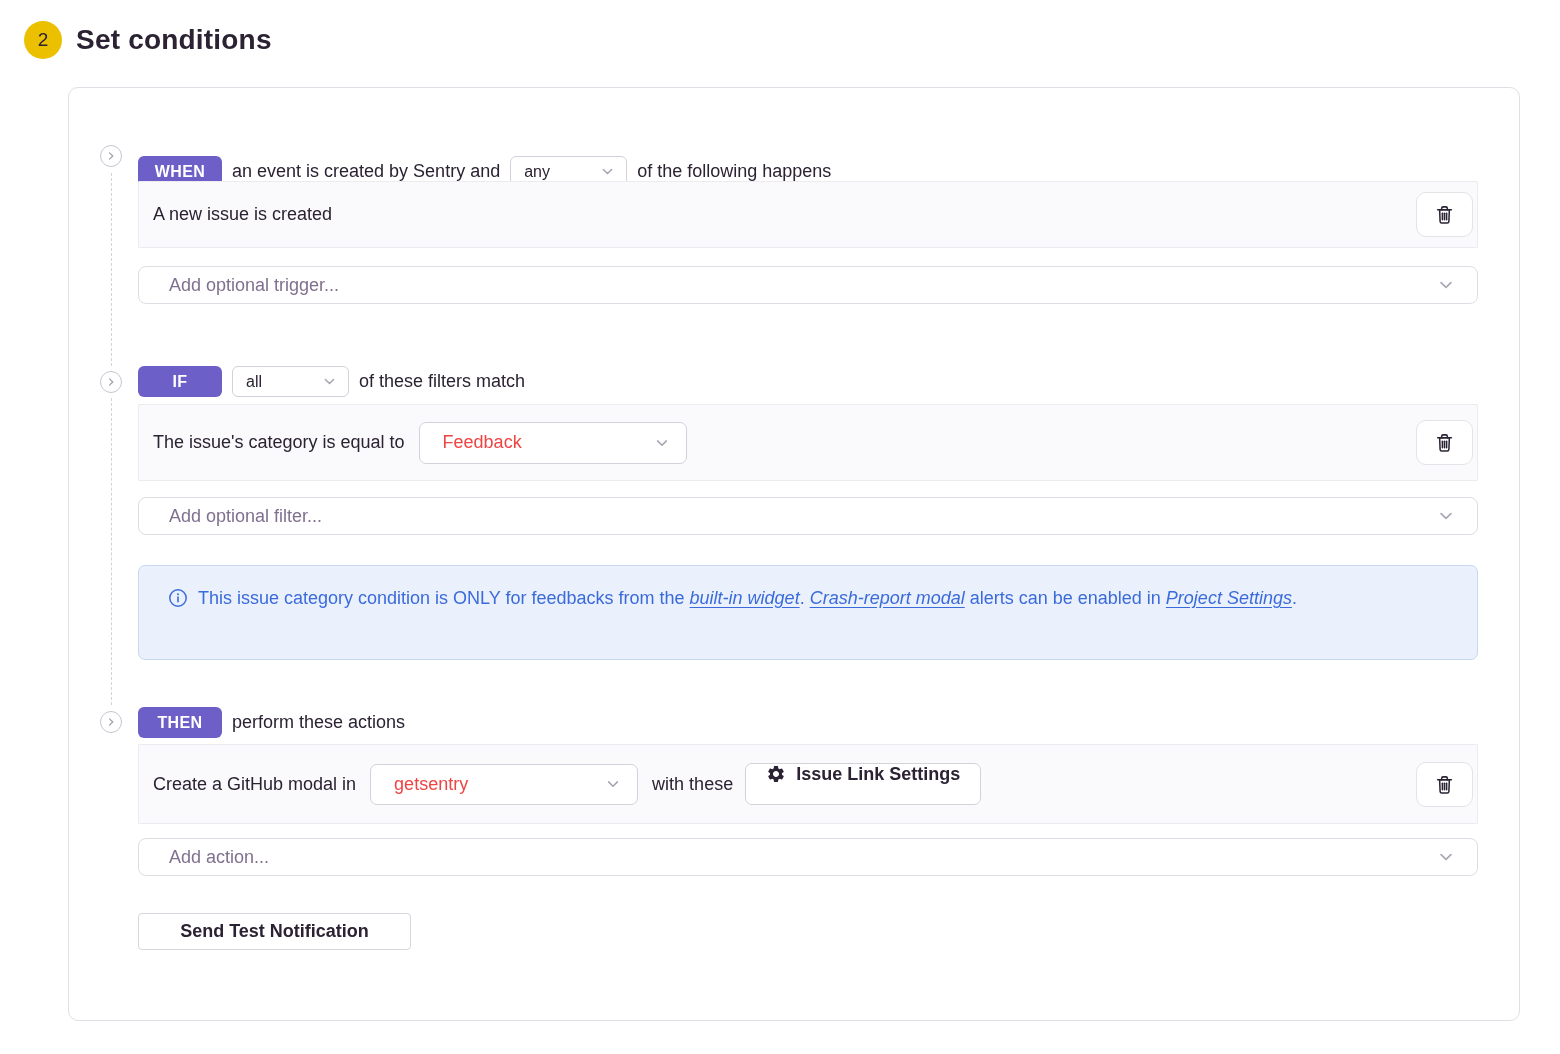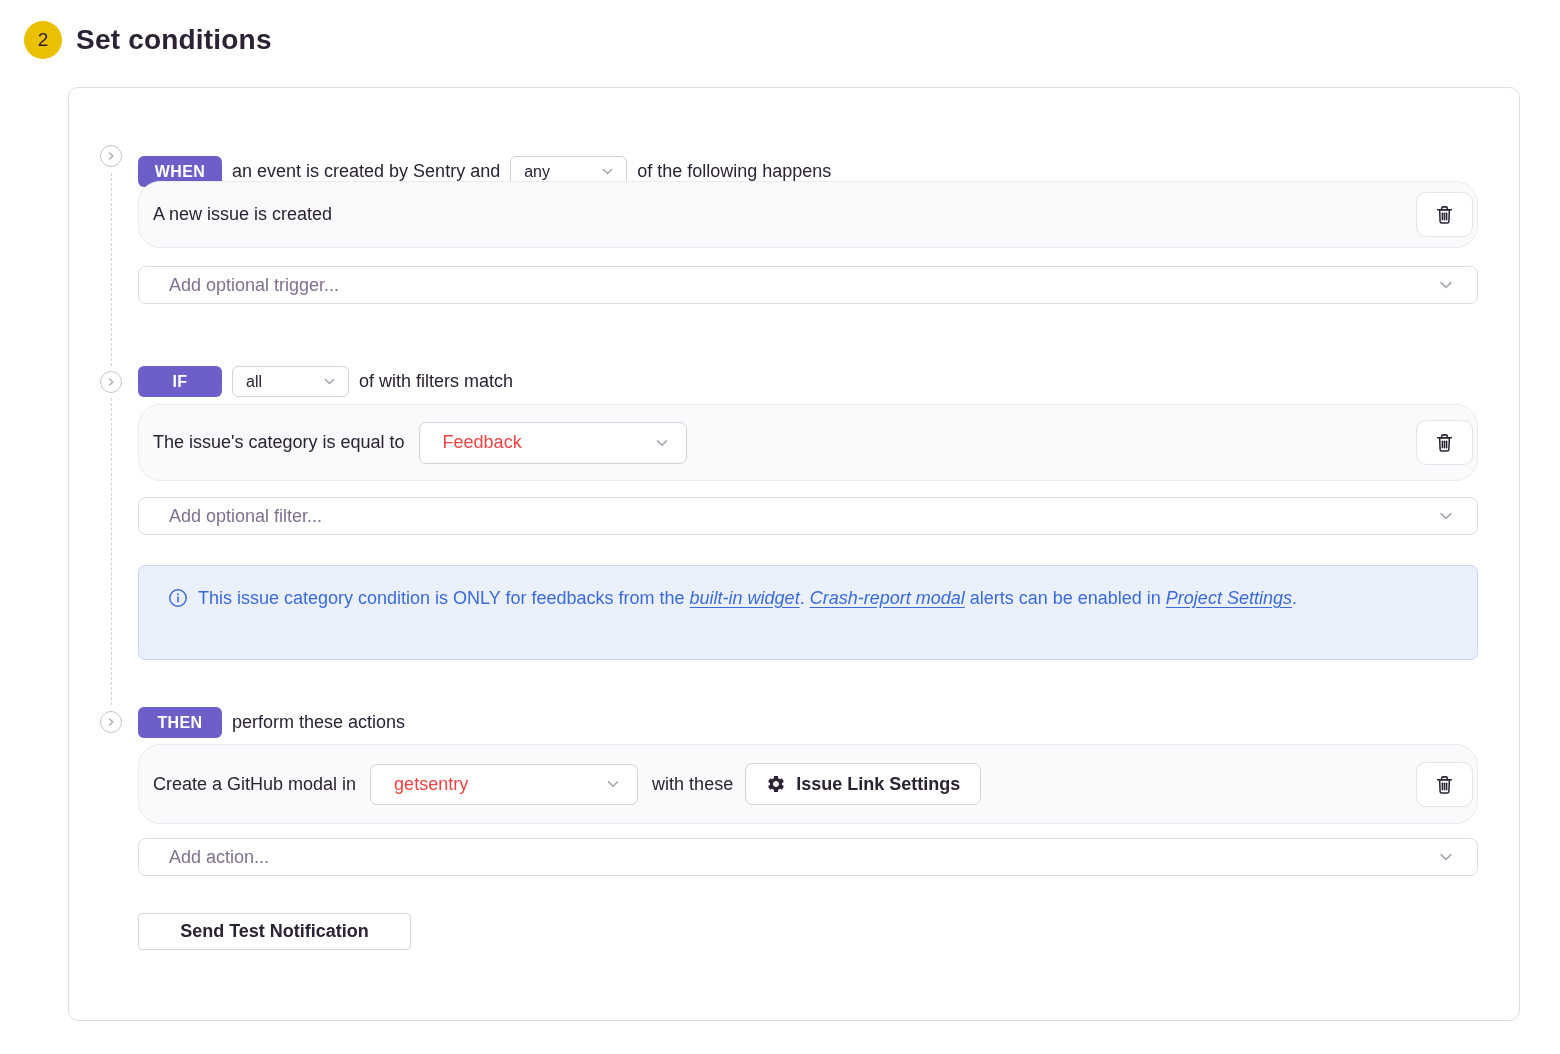--- a/index.html
+++ b/index.html
@@ -24,21 +24,21 @@
 
   .header-row { display:flex; align-items:center; gap:10px; height:31px; }
   .badge { min-width:84px; height:31px; border-radius:6px; background:#6c5fc7; color:#fff;
            font-weight:700; font-size:16px; letter-spacing:.4px; display:grid; place-items:center; padding:0 12px; }
   .htext { font-size:18px; color:#2b2233; }
 
   .mini-select { width:117px; height:31px; border:1px solid #d4d1da; border-radius:6px; background:#fff;
                  display:flex; align-items:center; justify-content:space-between; padding:0 11px 0 13px;
                  font-size:16px; color:#2b2233; cursor:pointer; }
 
-  .card { background:#faf9fb; border:1px solid #edebf0; border-radius:22px;
+  .card { background:#faf9fb; border:1px solid #edebf0; border-radius:1px;
           display:flex; align-items:center; padding:0 4px; }
   .card-label { font-size:18px; color:#2b2233; padding-left:0; margin-left:0; }
   .card > .card-label { margin-left:0; }
   .card { padding-left:14px; }
 
   .big-select { width:268px; height:42px; border:1px solid #d4d1da; border-radius:7px; background:#fff;
                 display:flex; align-items:center; justify-content:space-between; padding:0 16px 0 23px;
                 font-size:18px; color:#ef4444; margin-left:14px; cursor:pointer; }
 
   .trash-btn { margin-left:auto; width:57px; height:45px; border:1px solid #e5e2e8; border-radius:10px;
@@ -50,21 +50,21 @@
   .add-row .placeholder { font-size:18px; color:#80708f; }
   .add-row .chev { color:#aca6b4; }
 
   .alert { background:#eaf1fc; border:1px solid #c9d7f3; border-radius:7px; height:95px;
            display:flex; align-items:flex-start; gap:10px; padding:17px 28px 0 29px; color:#3b6bdb; }
   .alert .info-ic { flex:0 0 auto; margin-top:5px; }
   .alert-text { font-size:18px; line-height:30px; max-width:1150px; }
   .alert-link { color:#3b6bdb; text-decoration:underline; text-underline-offset:3px; cursor:pointer;font-style:italic; }
 
   .settings-btn { height:42px; border:1px solid #d4d1da; border-radius:7px; background:#fff;
-                  display:flex; align-items:center; gap:10px; padding:0 20px; margin-left:12px;
+                  display:flex; gap:10px; padding:0 20px; margin-left:12px;
                   font-family:"Liberation Sans", sans-serif; font-size:18px; font-weight:700; color:#2b2233; cursor:pointer; }
 
   .test-btn { position:absolute; left:69px; top:825px; width:273px; height:37px; background:#fff;
               border:1px solid #d8d5dd; border-radius:4px; font-family:"Liberation Sans", sans-serif;
               font-size:18px; font-weight:700; color:#2b2233; cursor:pointer; }
 
   .mid-text { font-size:18px; color:#2b2233; margin-left:14px; }
   svg { display:block; }
 </style>
 </head>
@@ -130,21 +130,21 @@
   </div>
 
   <div class="row header-row" style="top:278px">
     <span class="badge">IF</span>
     <div class="mini-select">
       <span>all</span>
       <svg width="15" height="15" viewBox="0 0 16 16" fill="none" stroke="#a8a2b1" stroke-width="1.6" stroke-linecap="round" stroke-linejoin="round">
           <path d="M3.6 5.9L8 10.2l4.4-4.3"></path>
         </svg>
     </div>
-    <span class="htext">of with filters match</span>
+    <span class="htext">of these filters match</span>
   </div>
 
   <div class="row card" style="top:316px;height:77px">
     <span class="card-label">The issue's category is equal to</span>
     <div class="big-select">
       <span>Feedback</span>
       <svg width="16" height="16" viewBox="0 0 16 16" fill="none" stroke="#a8a2b1" stroke-width="1.5" stroke-linecap="round" stroke-linejoin="round">
           <path d="M3.6 5.9L8 10.2l4.4-4.3"></path>
         </svg>
     </div>

